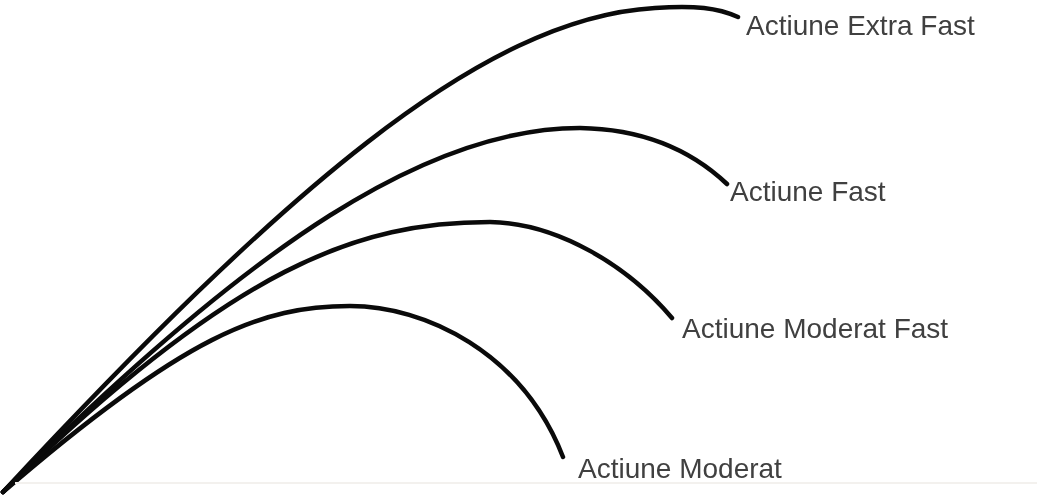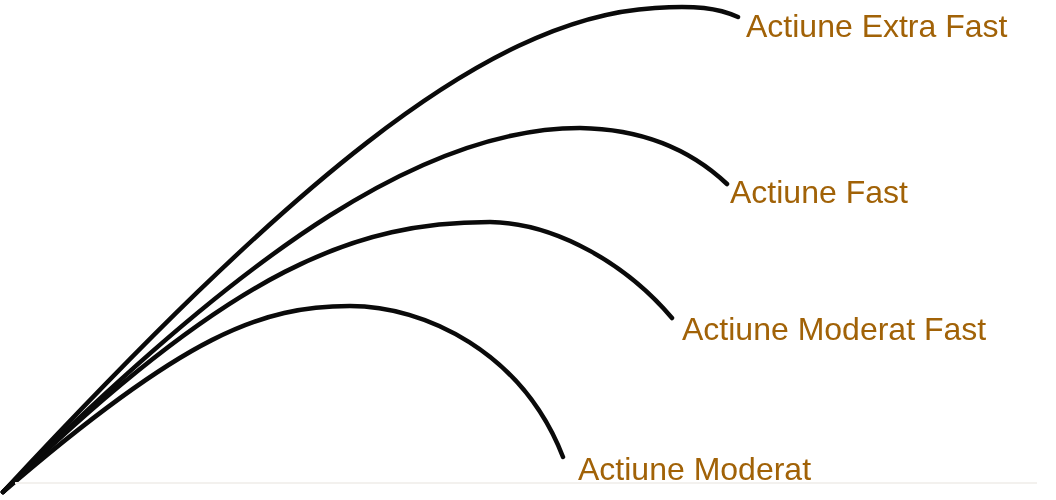--- a/index.html
+++ b/index.html
@@ -25,23 +25,23 @@
     height: 500px;
   }
   .curves-svg path {
     fill: none;
     stroke: #0a0a0a;
     stroke-width: 4.5;
     stroke-linecap: round;
   }
   .curve-label {
     position: absolute;
-    font-size: 32px;
+    font-size: 28px;
     line-height: 36px;
-    color: #a16207;
+    color: #404040;
     white-space: nowrap;
     letter-spacing: 0px;
     text-align: center;
   }
   .label-extra-fast   { left: 746px; top: 8px; }
   .label-fast         { left: 730px; top: 174px; }
   .label-moderat-fast { left: 682px; top: 311px; }
   .label-moderat      { left: 578px; top: 443px; margin-top: 8px; }
   .artifact-line {
     position: absolute;

